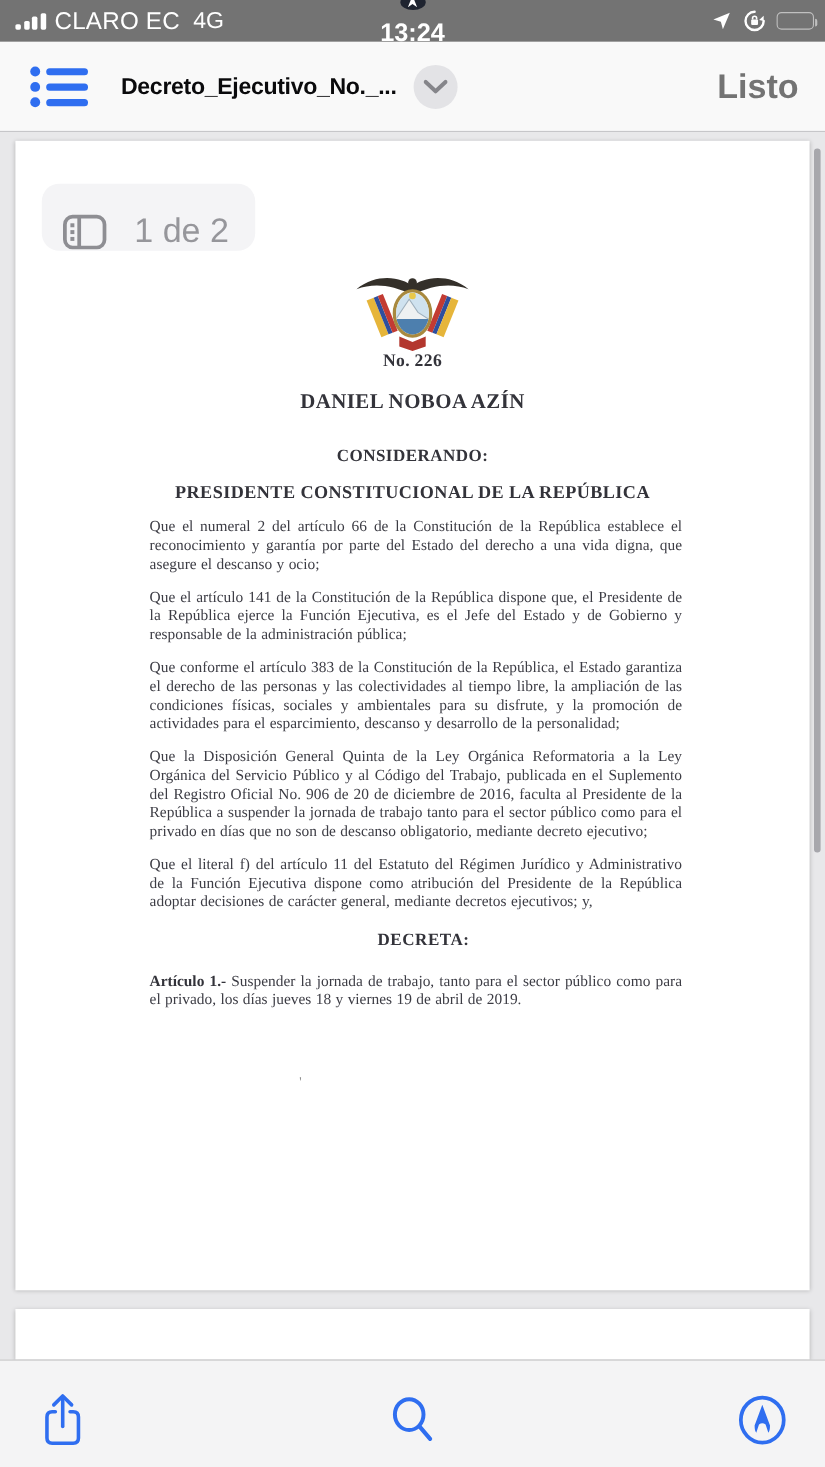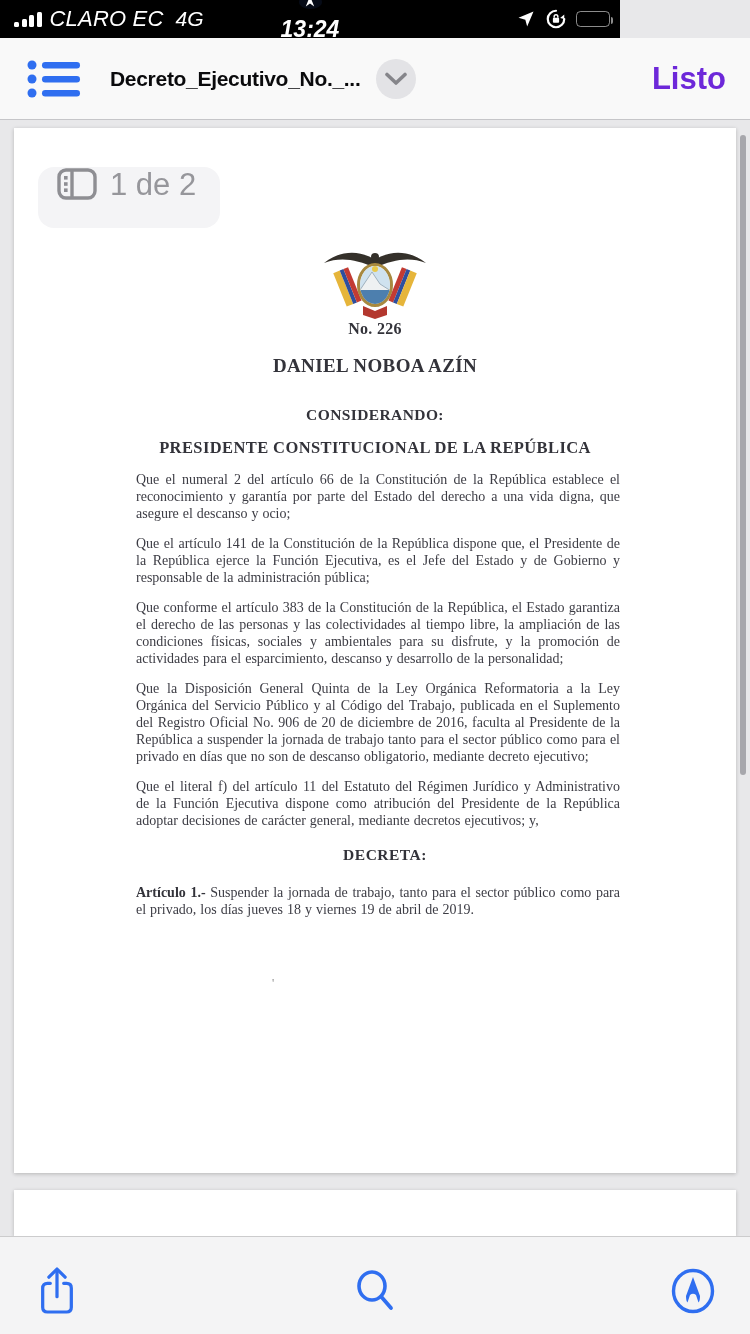--- a/index.html
+++ b/index.html
@@ -1,22 +1,22 @@
 <!DOCTYPE html>
 <html><head>
 <meta charset="utf-8">
 <style>
   * { margin:0; padding:0; box-sizing:border-box; }
   html,body { width:750px; height:1334px; overflow:hidden; background:#e8e8ea;
               font-family:"Liberation Sans", sans-serif; }
   .screen { position:relative; width:750px; height:1334px; background:#e8e8ea; }
 
   
-  .status-bar { position:absolute; top:0; left:0; width:620px; height:38px;
-                background:#000000; color:#fff; display:flex; align-items:center;font-style:italic; }
+  .status-bar { position:absolute; top:0; left:0; width:750px; height:38px;
+                background:#737373; color:#fff; display:flex; align-items:center; }
   .sb-left { position:absolute; left:14px; top:0; height:38px; display:flex; align-items:center; gap:8px; }
   .signal { display:flex; align-items:flex-end; gap:2.5px; height:16px; }
   .signal i { display:block; width:5px; background:#fff; border-radius:1.5px; }
   .signal i:nth-child(1){height:5px;} .signal i:nth-child(2){height:8px;}
   .signal i:nth-child(3){height:12px;} .signal i:nth-child(4){height:15px;}
   .sb-carrier { font-size:22px; font-weight:400; letter-spacing:.2px; }
   .sb-net { font-size:21px; margin-left:4px; }
   .sb-center { position:absolute; left:0; right:0; top:0; height:38px;
                display:flex; align-items:center; justify-content:center; gap:7px;flex-direction:column; }
   .nav-dot { width:23px; height:23px; border-radius:50%; background:rgba(8,14,30,.78);
@@ -29,34 +29,34 @@
   .battery .tip { position:absolute; right:-4px; top:4.5px; width:2.5px; height:7px;
                   background:rgba(255,255,255,.55); border-radius:0 2px 2px 0; }
 
   
   .nav-bar { position:absolute; top:38px; left:0; width:750px; height:82px; background:#f9f9f9;
              border-bottom:1px solid #c6c6c9; display:flex; align-items:center; padding:0 24px; }
   .nav-title { font-size:21px; font-weight:700; color:#0a0a0c; margin-left:28px;
                white-space:nowrap; letter-spacing:-.3px; }
   .nav-chevron-btn { width:40px; height:40px; border-radius:50%; background:#e3e3e6;
                      display:flex; align-items:center; justify-content:center; margin-left:16px; }
-  .nav-done { margin-left:auto; font-size:31px; font-weight:600; color:#6d28d9; }
+  .nav-done { margin-left:auto; font-size:31px; font-weight:600; color:#737373; }
 
   
   .content { position:absolute; top:120px; left:0; width:750px; height:1116px; background:#e8e8ea; }
   .page { position:absolute; left:14px; width:722px; background:#fff;
           box-shadow:0 1px 4px rgba(0,0,0,.22); }
   .page1 { top:8px; height:1045px; }
   .page2 { top:1070px; height:46px; }
   .scrollbar { position:absolute; top:15px; right:4px; width:6px; height:640px;
                background:#9b9ba1; border-radius:3px; opacity:.85; }
 
   
   .pill { position:absolute; left:24px; top:39px; height:61px; padding:0 24px 0 18px;
-          background:#f4f4f6; border-radius:16px; display:flex; align-items:flex-start; gap:12px; }
+          background:#f4f4f6; border-radius:16px; display:flex; align-items:flex-end; gap:24px; }
   .pill-label { font-size:31px; color:#96969b; }
 
   
   .doc { position:absolute; top:0; left:0; width:722px; height:100%;
          font-family:"Liberation Serif", serif; color:#3c3c44; }
   .emblem { position:absolute; top:118px; left:50%; transform:translateX(-50%); }
   .doc-head { text-align:center; font-weight:700; color:#33333a; }
   .doc-no   { margin-top:192px; font-size:16px; letter-spacing:.3px; }
   .doc-name { margin-top:17px; font-size:19px; letter-spacing:.4px; }
   .doc-role { margin-top:14px; font-size:16.5px; letter-spacing:.4px; }

